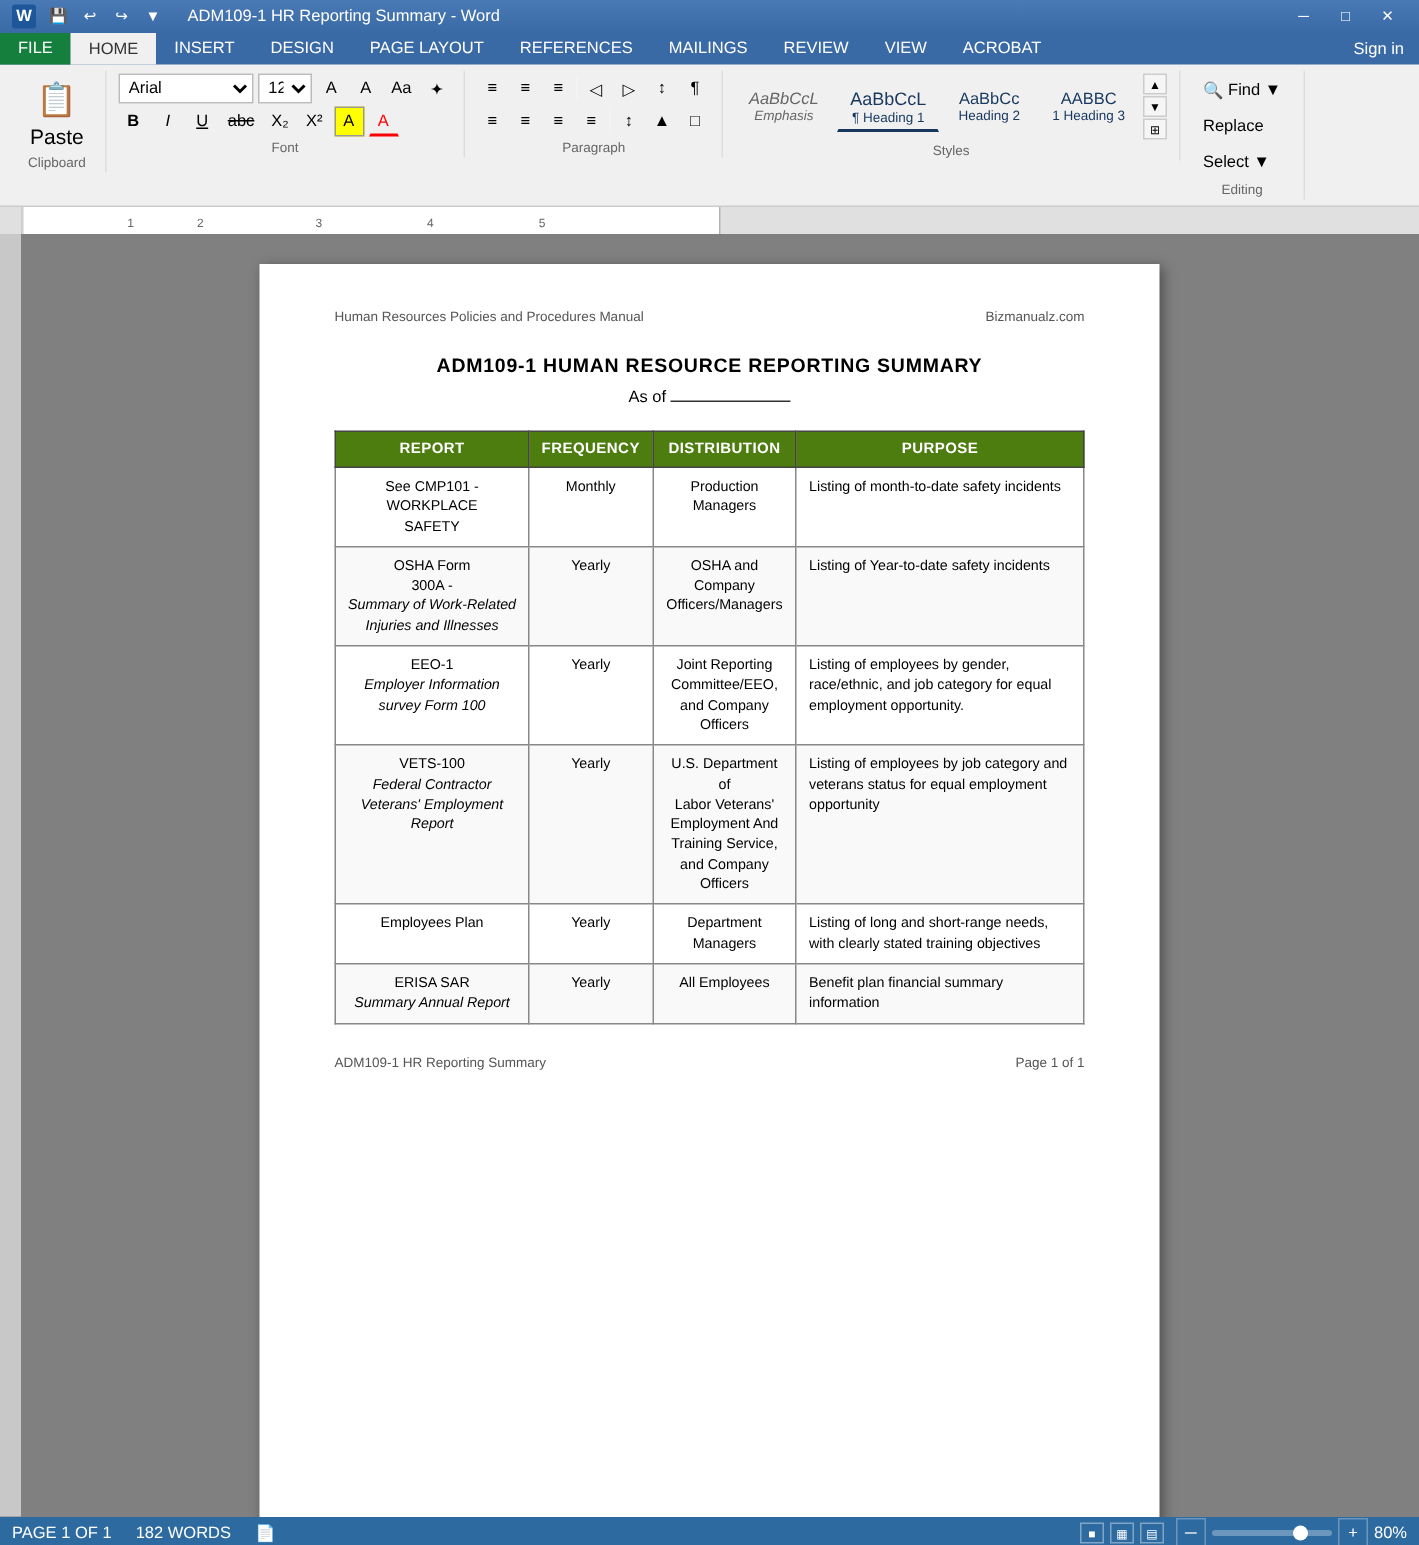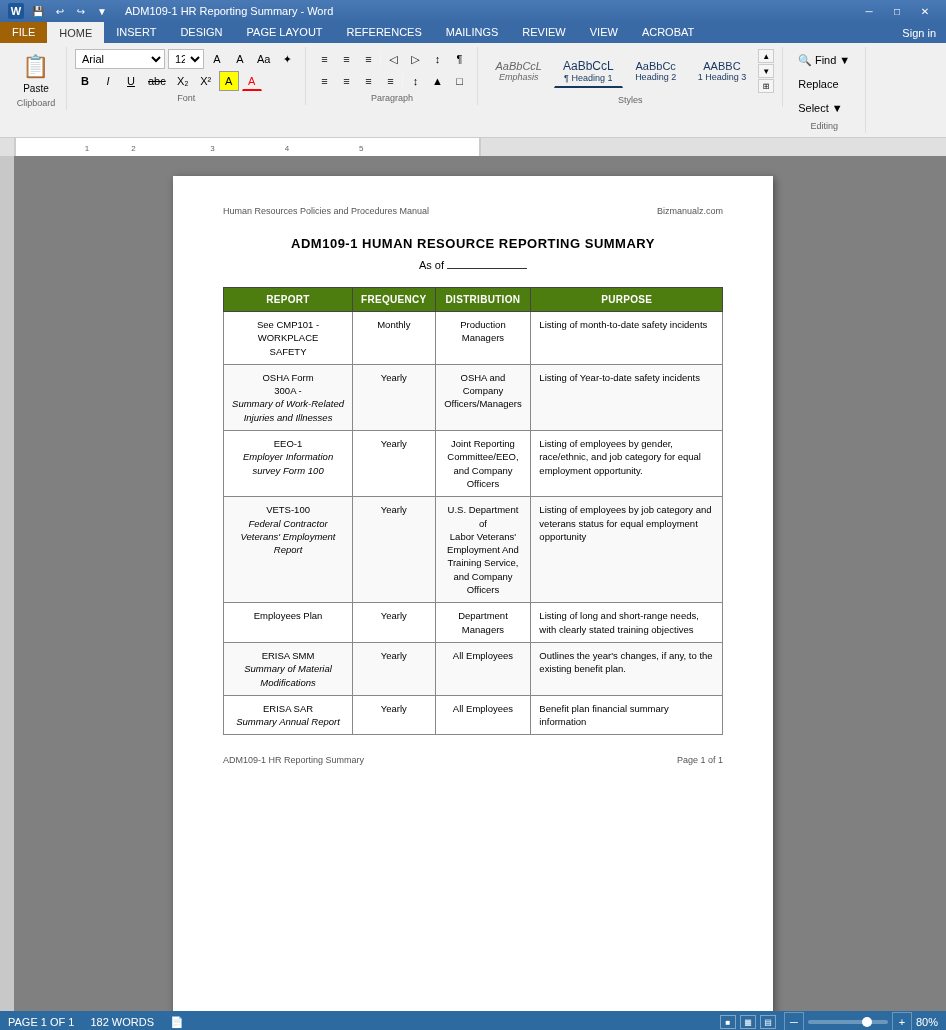--- a/index.html
+++ b/index.html
@@ -133,39 +133,39 @@
   <div class="title-bar-right">
     <div class="win-btn">─</div>
     <div class="win-btn">□</div>
     <div class="win-btn close">✕</div>
   </div>
 </div>
 
 <div class="ribbon">
   <div class="ribbon-tabs">
     <div class="ribbon-tab active">HOME</div>
-    <div class="ribbon-tab" style="background:#a16207; order:-1;">FILE</div>
+    <div class="ribbon-tab" style="background:#15803d; order:-1;">FILE</div>
     <div class="ribbon-tab">INSERT</div>
     <div class="ribbon-tab">DESIGN</div>
     <div class="ribbon-tab">PAGE LAYOUT</div>
     <div class="ribbon-tab">REFERENCES</div>
     <div class="ribbon-tab">MAILINGS</div>
     <div class="ribbon-tab">REVIEW</div>
     <div class="ribbon-tab">VIEW</div>
     <div class="ribbon-tab">ACROBAT</div>
     <div class="signin" style="margin-left:auto;display:flex;align-items:center;padding-right:10px;font-size:11px;">Sign in</div>
   </div>
 
   <div class="ribbon-content">
 
     <div class="ribbon-group">
       <div class="ribbon-group-content">
         <div class="paste-btn">
           <div class="paste-icon">📋</div>
-          <span style="font-size:10px;">Paste</span>
+          <span style="font-size:14px;">Paste</span>
         </div>
       </div>
       <div class="ribbon-group-label">Clipboard</div>
     </div>
 
     <div class="ribbon-group" style="min-width:160px;">
       <div class="font-section">
         <div class="font-row">
           <select class="font-select">
             <option>Arial</option>
@@ -338,26 +338,20 @@
           <td>Listing of employees by job category and veterans status for equal employment opportunity</td>
         </tr>
 
         <tr>
           <td style="text-align:center;">Employees Plan</td>
           <td>Yearly</td>
           <td>Department<br>Managers</td>
           <td>Listing of long and short-range needs, with clearly stated training objectives</td>
         </tr>
 
-        <tr>
-          <td style="text-align:center;">ERISA SMM<br><span class="italic-text">Summary of Material Modifications</span></td>
-          <td>Yearly</td>
-          <td>All Employees</td>
-          <td>Outlines the year's changes, if any, to the existing benefit plan.</td>
-        </tr>
 
         <tr>
           <td style="text-align:center;">ERISA SAR<br><span class="italic-text">Summary Annual Report</span></td>
           <td>Yearly</td>
           <td>All Employees</td>
           <td>Benefit plan financial summary information</td>
         </tr>
 
       </tbody>
     </table>

